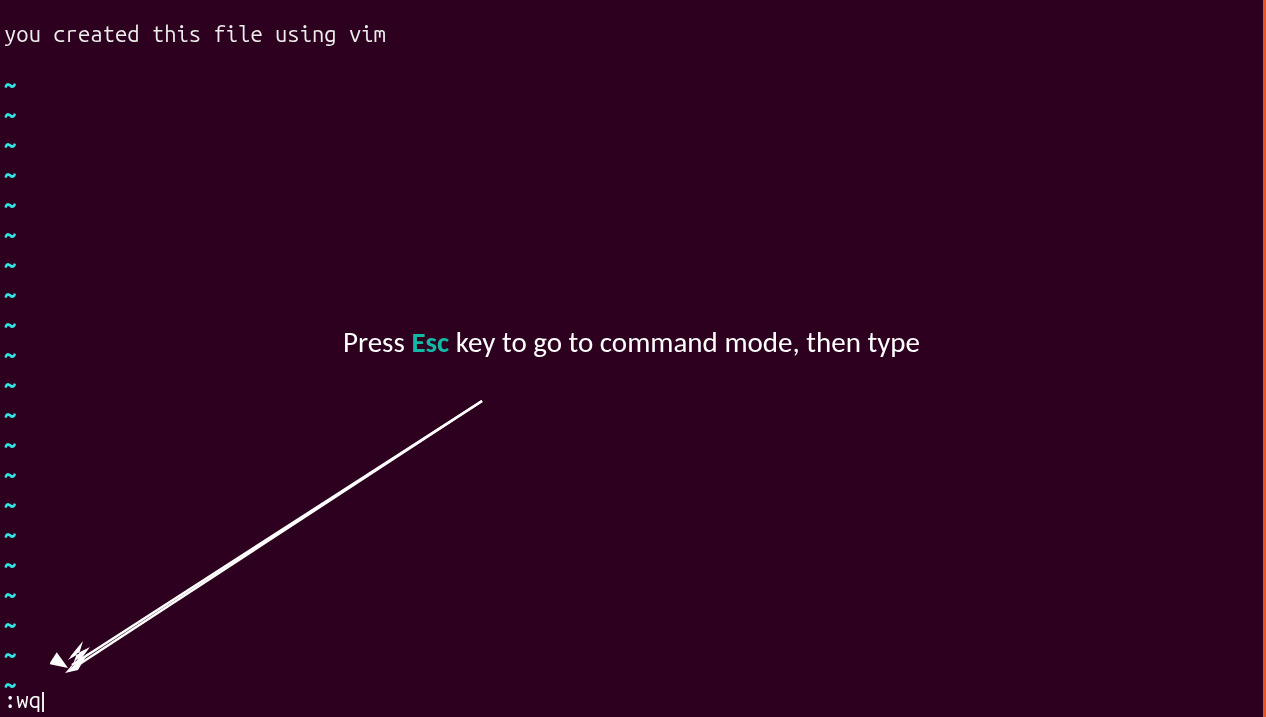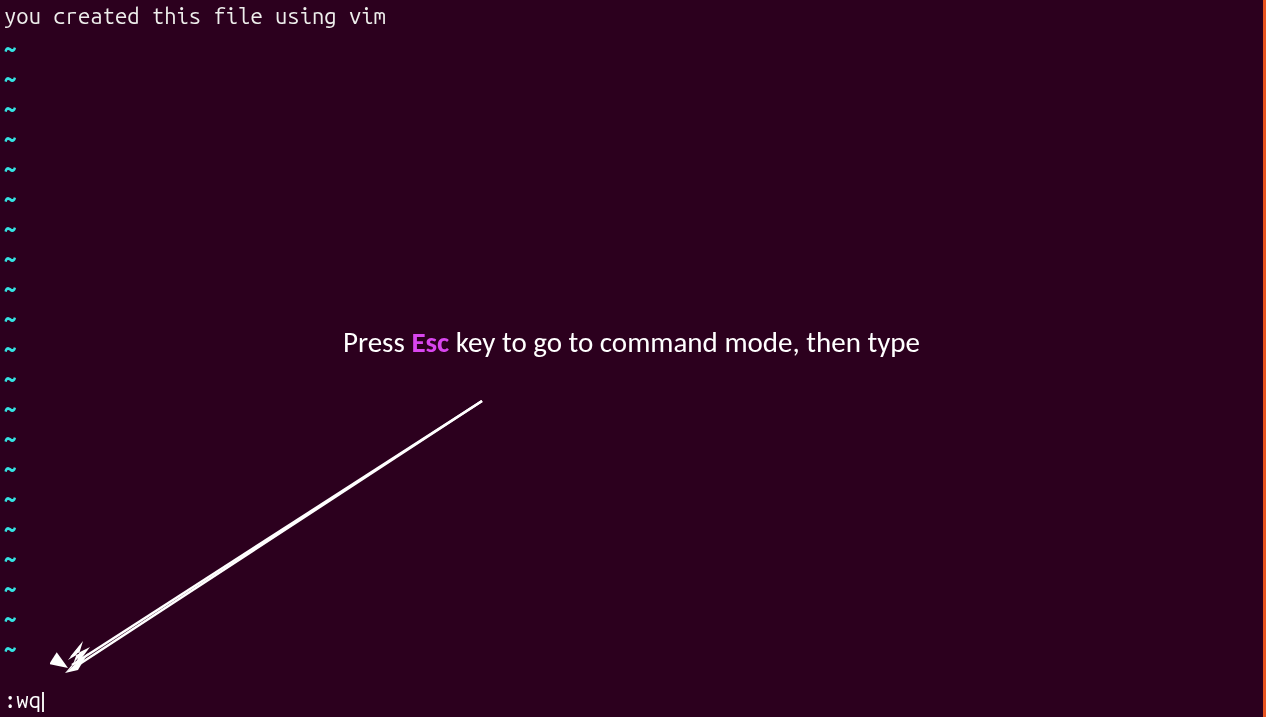--- a/index.html
+++ b/index.html
@@ -17,21 +17,21 @@
       position: relative;
       overflow: hidden;
       border-right: 3px solid #e95420;
     }
     .terminal {
       width: 100%;
       height: 100%;
       position: relative;
     }
     .file-content {
-      padding: 2px 4px;
+      padding: 20px 4px;
       color: #eeeeec;
       line-height: 1.3;
     }
     .tilde-lines {
       padding-left: 4px;
     }
     .tilde {
       color: #34e2e2;
       line-height: 30px;
       font-weight: bold;
@@ -57,21 +57,21 @@
       top: 322px;
       left: 0;
       width: 100%;
       text-align: center;
       font-family: Calibri, 'Segoe UI', Arial, sans-serif;
       font-size: 29px;
       color: #ffffff;
       line-height: 1.4;
     }
     .annotation .highlight {
-      color: #d946ef;
+      color: #14b8a6;
       font-weight: bold;
       margin-top: 40px;
     }
     .arrow-svg {
       position: absolute;
       top: 395px;
       left: 50px;
       pointer-events: none;
     }
   </style>

